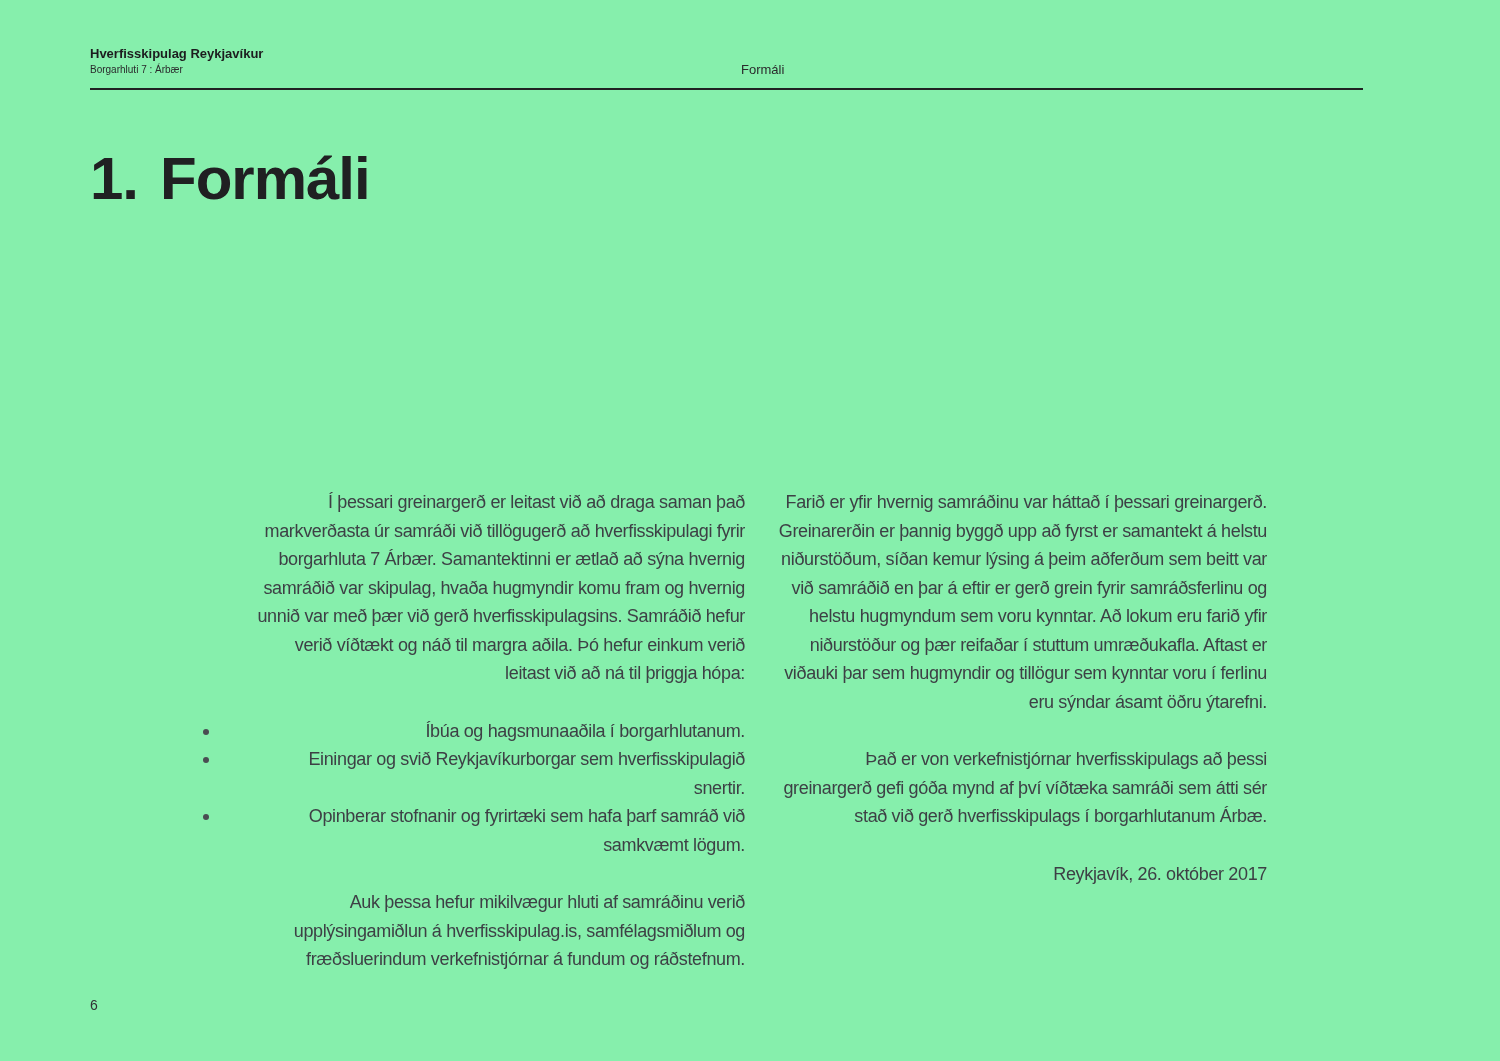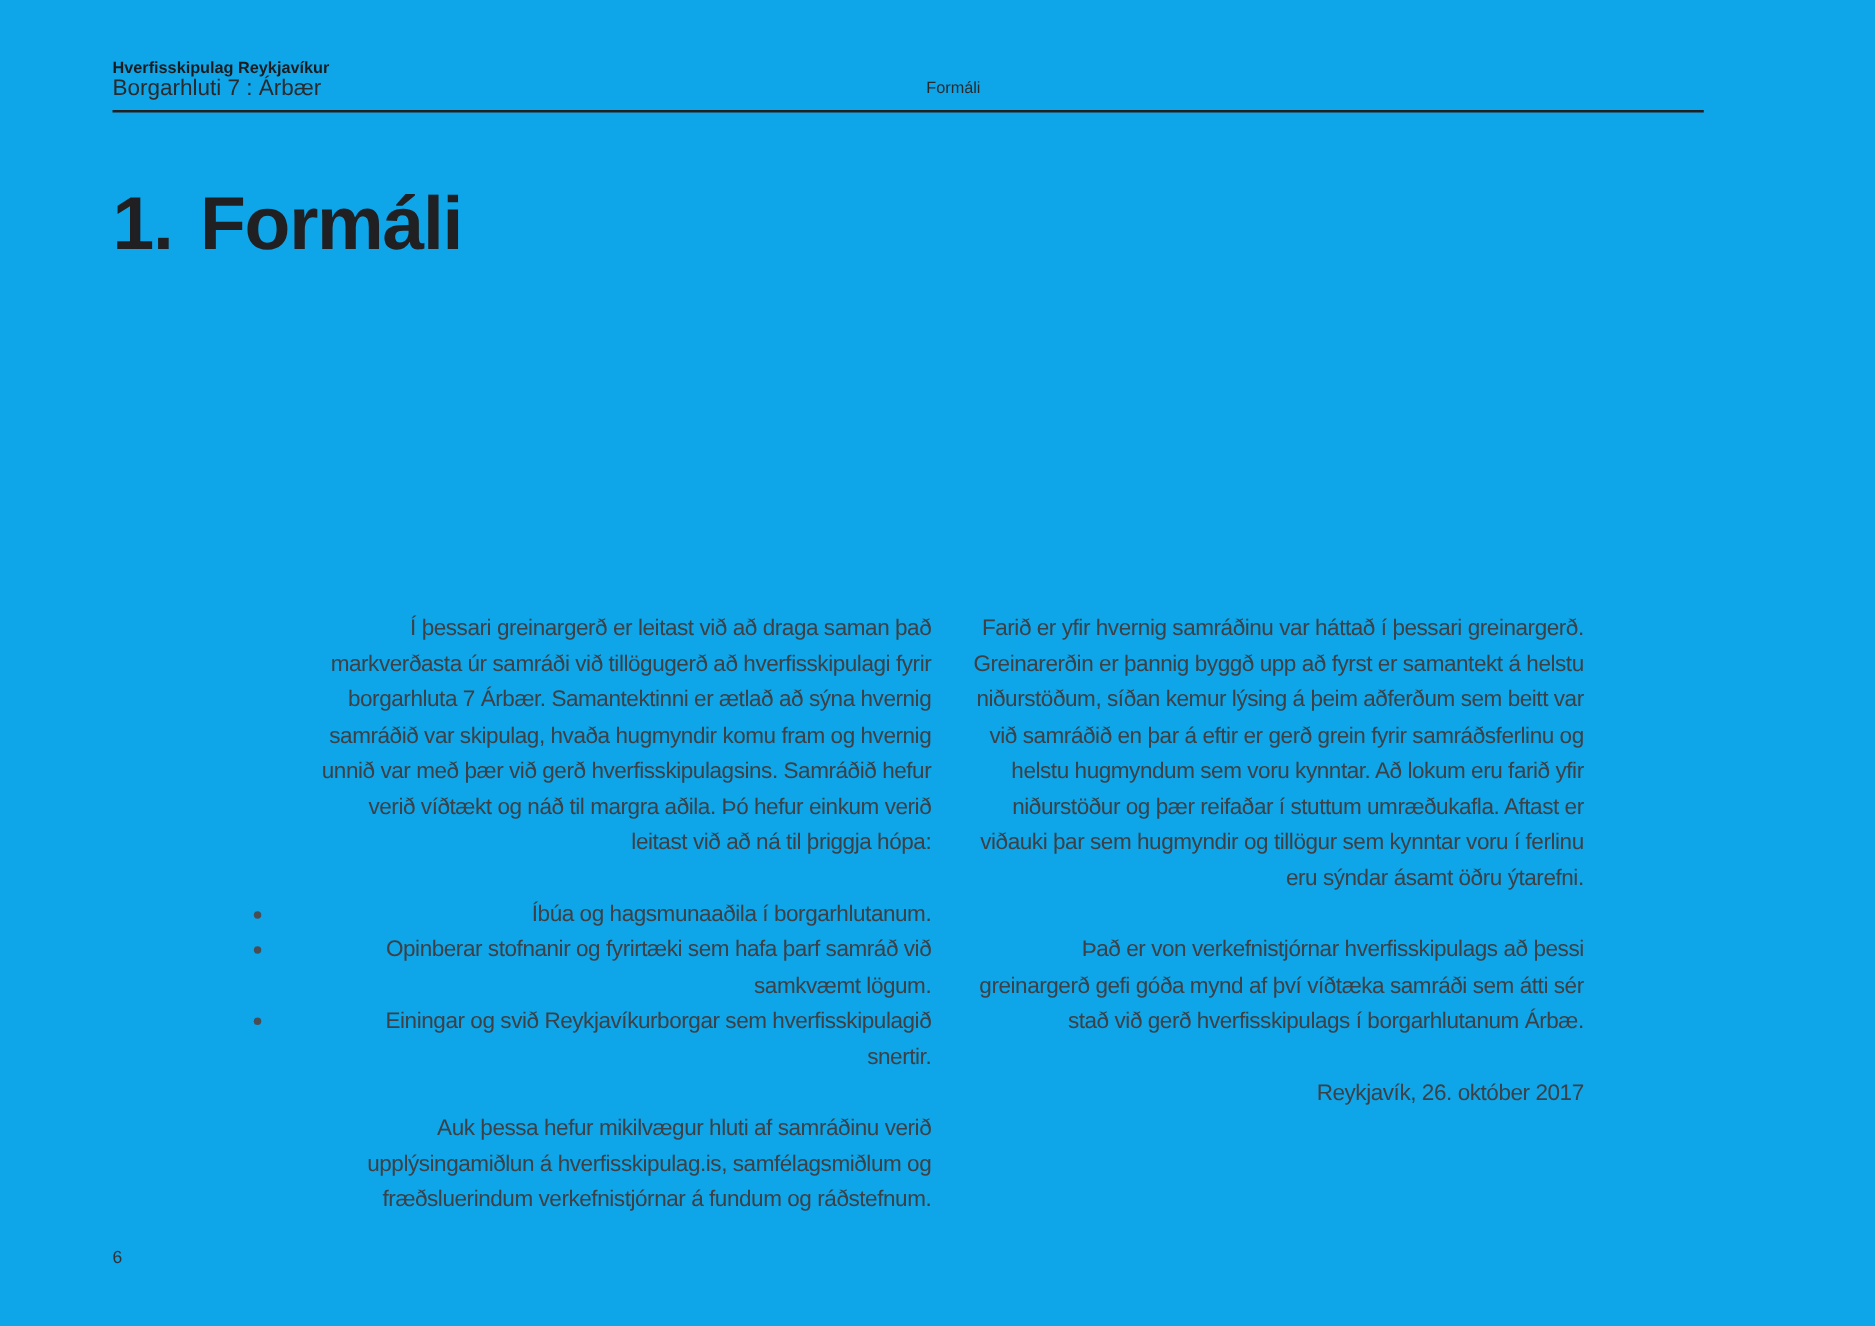--- a/index.html
+++ b/index.html
@@ -1,30 +1,30 @@
 <!DOCTYPE html>
 <html><head>
 <meta charset="utf-8">
 <style>
   * { margin: 0; padding: 0; box-sizing: border-box; }
   html, body { background: #ffffff; }
   .page {
     position: relative;
     width: 1500px;
     height: 1061px;
-    background: #0ea5e9;
+    background: #86efac;
     font-family: "Liberation Sans", sans-serif;
     overflow: hidden;
   }
 
   
   .header { position: absolute; left: 90px; top: 46px; right: 132px; }
   .header-left { position: absolute; left: 0; top: 0; color: #1c1c1e; }
   .header-title { font-size: 13px; font-weight: bold; letter-spacing: 0; line-height: 16px; }
-  .header-subtitle { font-size: 18px; font-weight: normal; line-height: 16px; color: #2a2a2c; }
+  .header-subtitle { font-size: 10px; font-weight: normal; line-height: 16px; color: #2a2a2c; }
   .header-section { position: absolute; left: 651px; top: 16px; font-size: 13px; color: #2a2a2c; line-height: 16px; }
   .header-rule { position: absolute; left: 90px; top: 88px; width: 1273px; height: 2px; background: #212123; }
 
   
   .doc-title {
     position: absolute; left: 90px; top: 146px;
     display: flex; align-items: baseline;
     color: #202022; font-weight: bold; font-size: 60px;
     letter-spacing: -1px; line-height: 66px;
   }
@@ -83,24 +83,24 @@
   <div class="col col-left">
     <p>Í þessari greinargerð er leitast við að draga saman það
 markverðasta úr samráði við tillögugerð að hverfisskipulagi fyrir
 borgarhluta 7 Árbær. Samantektinni er ætlað að sýna hvernig
 samráðið var skipulag, hvaða hugmyndir komu fram og hvernig
 unnið var með þær við gerð hverfisskipulagsins. Samráðið hefur
 verið víðtækt og náð til margra aðila. Þó hefur einkum verið
 leitast við að ná til þriggja hópa:</p>
     <ul class="bullet-list">
       <li><span class="dot"></span><span>Íbúa og hagsmunaaðila í borgarhlutanum.</span></li>
+      <li><span class="dot"></span><span>Einingar og svið Reykjavíkurborgar sem hverfisskipulagið
+snertir.</span></li>
       <li><span class="dot"></span><span>Opinberar stofnanir og fyrirtæki sem hafa þarf samráð við
 samkvæmt lögum.</span></li>
-      <li><span class="dot"></span><span>Einingar og svið Reykjavíkurborgar sem hverfisskipulagið
-snertir.</span></li>
     </ul>
     <p>Auk þessa hefur mikilvægur hluti af samráðinu verið
 upplýsingamiðlun á hverfisskipulag.is, samfélagsmiðlum og
 fræðsluerindum verkefnistjórnar á fundum og ráðstefnum.</p>
   </div>
 
   <div class="col col-right">
     <p>Farið er yfir hvernig samráðinu var háttað í þessari greinargerð.
 Greinarerðin er þannig byggð upp að fyrst er samantekt á helstu
 niðurstöðum, síðan kemur lýsing á þeim aðferðum sem beitt var

